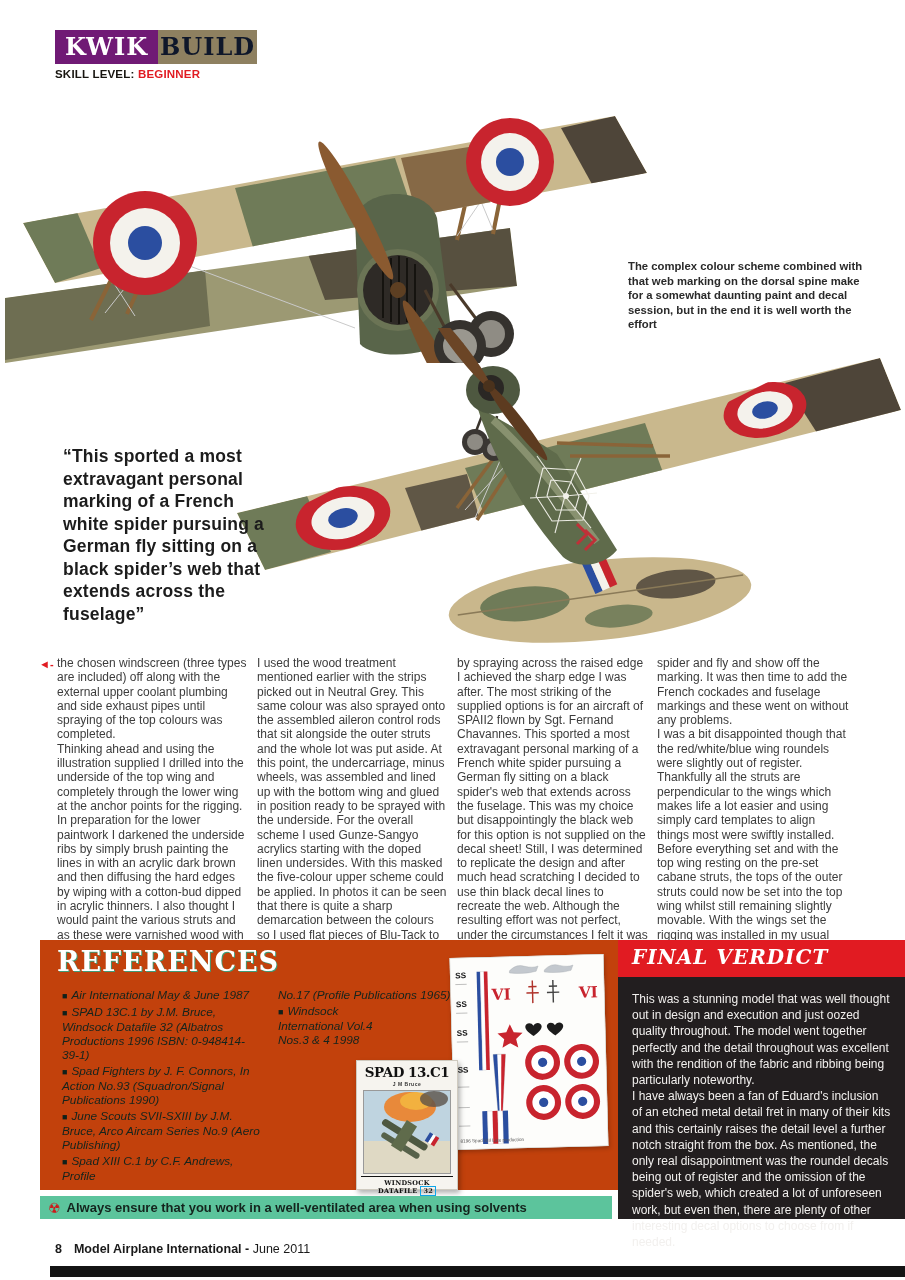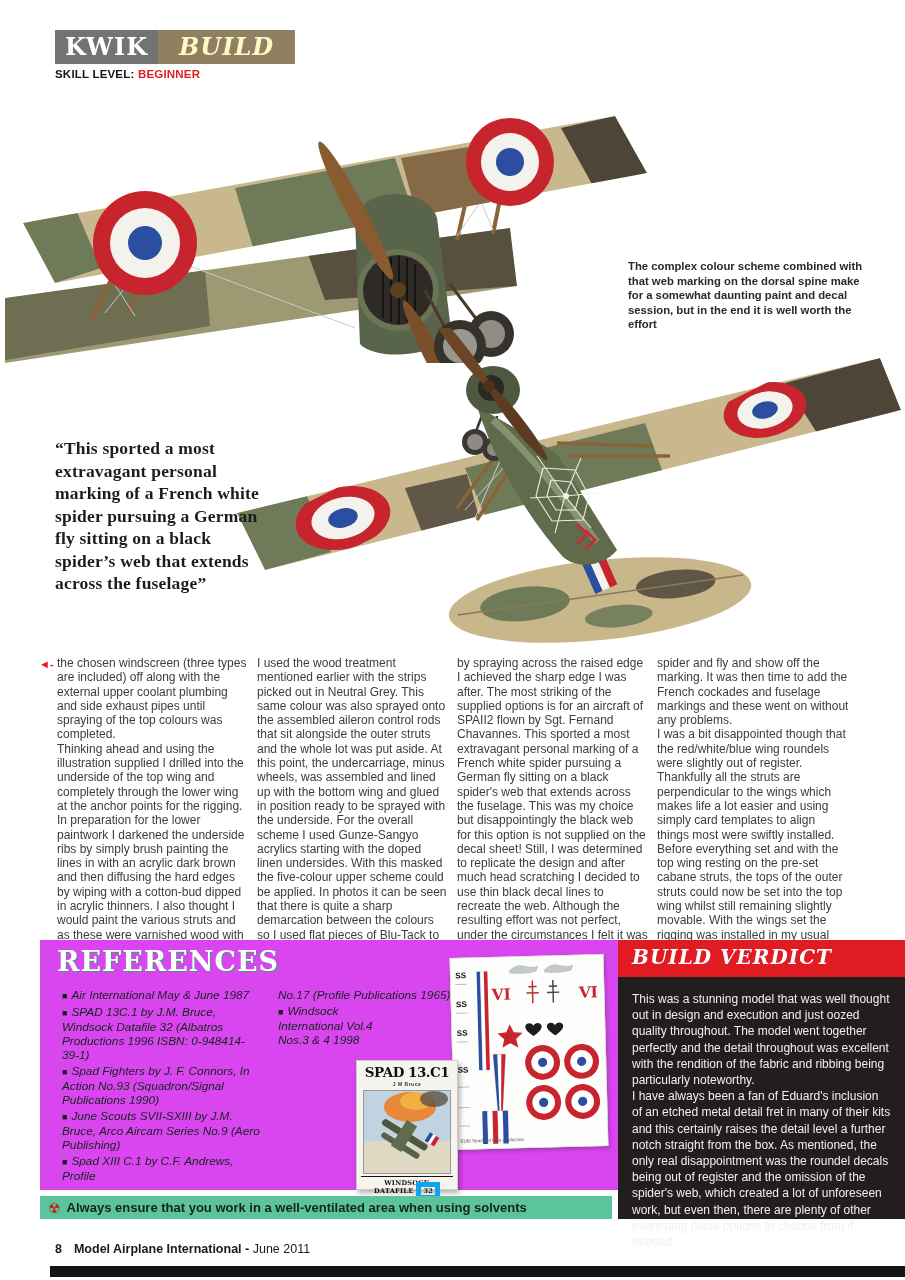--- a/index.html
+++ b/index.html
@@ -1,60 +1,60 @@
 <!DOCTYPE html>
 <html><head>
 <meta charset="utf-8">
 <style>
   html,body{margin:0;padding:0;background:#888;}
   .page{position:relative;width:905px;height:1280px;background:#ffffff;overflow:hidden;
         font-family:"Liberation Sans",sans-serif;color:#3c3c3c;}
   
   .logo-row{position:absolute;left:55px;top:30px;}
   .logo{display:flex;font-family:"DejaVu Serif",serif;font-weight:bold;font-size:24px;line-height:34px;}
-  .logo .kwik{background:#737373;color:#fff;padding:0 10px;letter-spacing:1px;}
-  .logo .build{background:#8e8060;color:#fef9c3;padding:0 21px;letter-spacing:1px;font-style:italic;}
+  .logo .kwik{background:#701a75;color:#fff;padding:0 10px;letter-spacing:1px;}
+  .logo .build{background:#8e8060;color:#0f172a;padding:0 2px;letter-spacing:1px;}
   .skill{margin-top:4px;font-size:11.5px;font-weight:bold;color:#17140f;letter-spacing:.2px;}
   .skill .lvl{color:#e11b22;}
   
   .photo1{position:absolute;left:5px;top:58px;}
   .photo2{position:absolute;left:225px;top:328px;}
   .caption{position:absolute;left:600px;top:248px;width:244px;font-size:11.3px;font-weight:bold;
            line-height:14.5px;color:#2a2a2a;margin-left:28px;}
   
-  .pullquote{position:absolute;left:55px;top:437px;width:205px;margin:0;
-             font-family:Liberation Serif, serif;font-weight:bold;font-size:17.5px;line-height:22.5px;
+  .pullquote{position:absolute;left:55px;top:437px;width:205px;margin:8px;
+             font-family:Liberation Sans, sans-serif;font-weight:bold;font-size:17.5px;line-height:22.5px;
              color:#1c1c1c;letter-spacing:.2px;}
   
   .cont-arrow{position:absolute;left:39px;top:658px;color:#e11b22;font-size:11px;font-weight:bold;}
   .columns{position:absolute;left:57px;top:656px;width:806px;display:flex;gap:8px;}
   .bodycol{width:192px;font-size:12px;line-height:14.3px;color:#3c3c3c;white-space:pre-line;}
   .endmark{color:#e11b22;font-size:11px;}
   
-  .refbox{position:absolute;left:40px;top:940px;width:578px;height:250px;background:#d946ef;}
+  .refbox{position:absolute;left:40px;top:940px;width:578px;height:250px;background:#c2410c;}
   .refbox h2{position:absolute;left:17px;top:6px;margin:0;font-family:"DejaVu Serif",serif;
              font-size:27px;letter-spacing:1px;color:#fff;text-shadow:1px 1px 0 #3f9b77;}
   .refcols{position:absolute;left:22px;top:48px;display:flex;gap:16px;}
   .refcol1{width:200px;}
   .refcol2{width:190px;}
   .ref-item{font-size:11.8px;line-height:14px;font-style:italic;color:#14241d;margin:0 0 2px 0;}
   .ref-item .blt{font-style:normal;font-size:9px;margin-right:4px;color:#10201a;}
   .refcol2 .narrow{width:100px;}
   
   .decal{position:absolute;left:452px;top:956px;width:158px;height:196px;}
   .decal svg{transform:rotate(-1.5deg);box-shadow:1px 2px 4px rgba(0,0,0,.25);background:#fdfdfb;}
   
   .book{position:absolute;left:356px;top:1060px;width:100px;height:128px;background:#f6f4ef;
         border:1px solid #cfcabf;box-shadow:2px 3px 5px rgba(0,0,0,.3);text-align:center;}
   .book .btitle{font-family:"DejaVu Serif",serif;font-weight:bold;font-size:13.5px;color:#111;margin-top:3px;letter-spacing:-.5px;}
   .book .bauthor{font-size:5px;font-weight:bold;color:#333;margin-top:1px;letter-spacing:.5px;}
   .book .bimg{margin:3px auto 2px auto;width:86px;height:82px;border:1px solid #999;}
   .book .bfoot{font-family:"DejaVu Serif",serif;font-weight:bold;font-size:6.5px;color:#111;
                border-top:1px solid #111;margin:2px 4px 0 4px;padding-top:2px;letter-spacing:.3px;}
-  .book .bnum{border:5px solid #0ea5e9;padding:0 2px;margin-left:3px;}
+  .book .bnum{border:1px solid #0ea5e9;padding:0 2px;margin-left:3px;}
   
   .fv-bar{position:absolute;left:618px;top:940px;width:287px;height:37px;background:#e11b22;}
   .fv-bar h2{margin:0;padding:5px 0 0 14px;font-family:"DejaVu Serif",serif;font-style:italic;
              font-weight:bold;font-size:20px;letter-spacing:1px;color:#fff;}
   .fv-box{position:absolute;left:618px;top:977px;width:287px;height:242px;background:#221e1f;}
   .fv-body{margin:14px;font-size:12px;line-height:16.2px;color:#f2f0ee;white-space:pre-line;}
   
   .warn{position:absolute;left:40px;top:1196px;width:572px;height:23px;background:#5cc49c;
         display:flex;align-items:center;}
   .warn .hz{color:#cc1b1b;font-size:14px;margin:0 6px 0 8px;line-height:1;}
@@ -394,21 +394,21 @@
           <rect x="60" y="28" width="4" height="10" fill="#2b4ea0"></rect>
           <rect x="64" y="28" width="3" height="10" fill="#fff"></rect>
           <rect x="67" y="28" width="4" height="10" fill="#c8242e"></rect>
         </g>
       </svg>
     </div>
     <div class="bfoot"><span>WINDSOCK DATAFILE</span><span class="bnum">32</span></div>
   </div>
 
   <div class="fv-bar">
-    <h2>BUILD VERDICT</h2>
+    <h2>FINAL VERDICT</h2>
   </div>
   <div class="fv-box">
     <div class="fv-body">This was a stunning model that was well thought out in design and execution and just oozed quality throughout. The model went together perfectly and the detail throughout was excellent with the rendition of the fabric and ribbing being particularly noteworthy.
 I have always been a fan of Eduard's inclusion of an etched metal detail fret in many of their kits and this certainly raises the detail level a further notch straight from the box. As mentioned, the only real disappointment was the roundel decals being out of register and the omission of the spider's web, which created a lot of unforeseen work, but even then, there are plenty of other interesting decal options to choose from if needed.</div>
   </div>
 
   <div class="warn">
     <span class="hz">☢</span>
     <span class="wtext">Always ensure that you work in a well-ventilated area when using solvents</span>
   </div>

